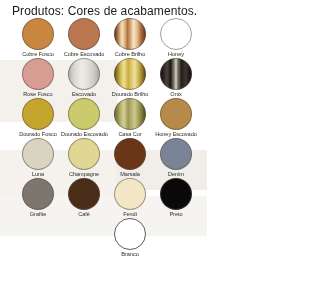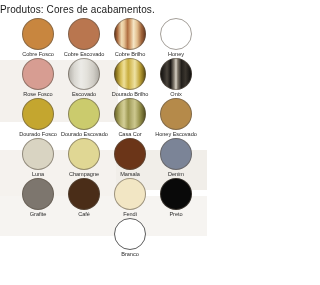--- a/index.html
+++ b/index.html
@@ -22,23 +22,23 @@
     background: #f3f0ec;
     z-index: 0;
   }
   .bg-patch.p1 { left: 0px;   top: 60px;  width: 118px; height: 62px; background:#f4f1ed; }
   .bg-patch.p2 { left: 0px;   top: 150px; width: 122px; height: 58px; background:#f5f2ee; }
   .bg-patch.p3 { left: 116px; top: 150px; width: 91px;  height: 40px; background:#f1eee9; }
   .bg-patch.p4 { left: 0px;   top: 196px; width: 207px; height: 40px; background:#f6f4f1; }
 
   #page-title {
     position: absolute;
-    left: 0;
+    left: 12px;
     top: 4px;
-    font-size: 10px;
+    font-size: 12px;
     color: #1a1a1a;
     letter-spacing: 0.1px;
     white-space: nowrap;
     z-index: 3;
   }
 
   #swatch-grid {
     position: absolute;
     left: 0;
     top: 18px;

